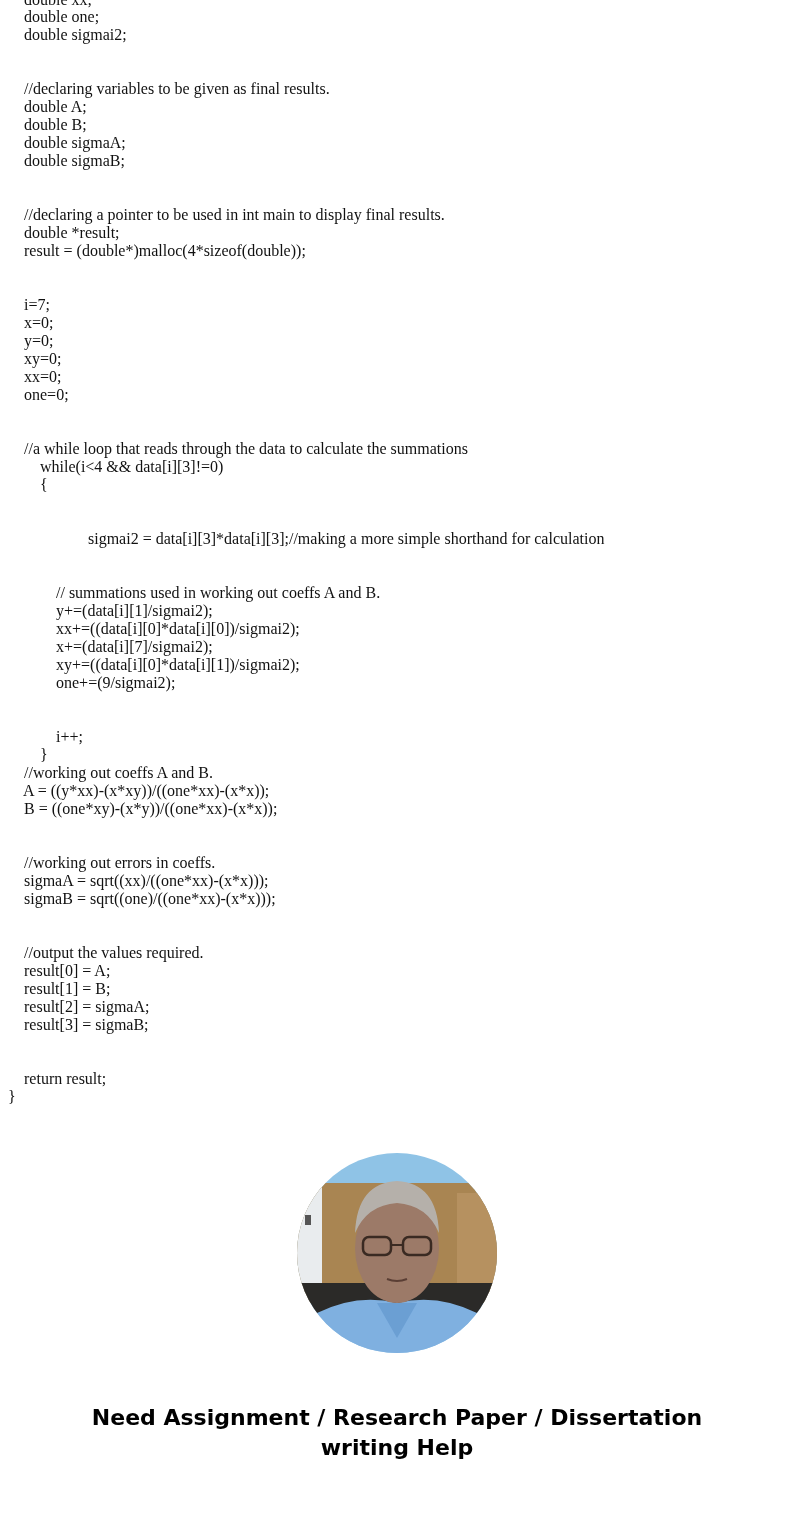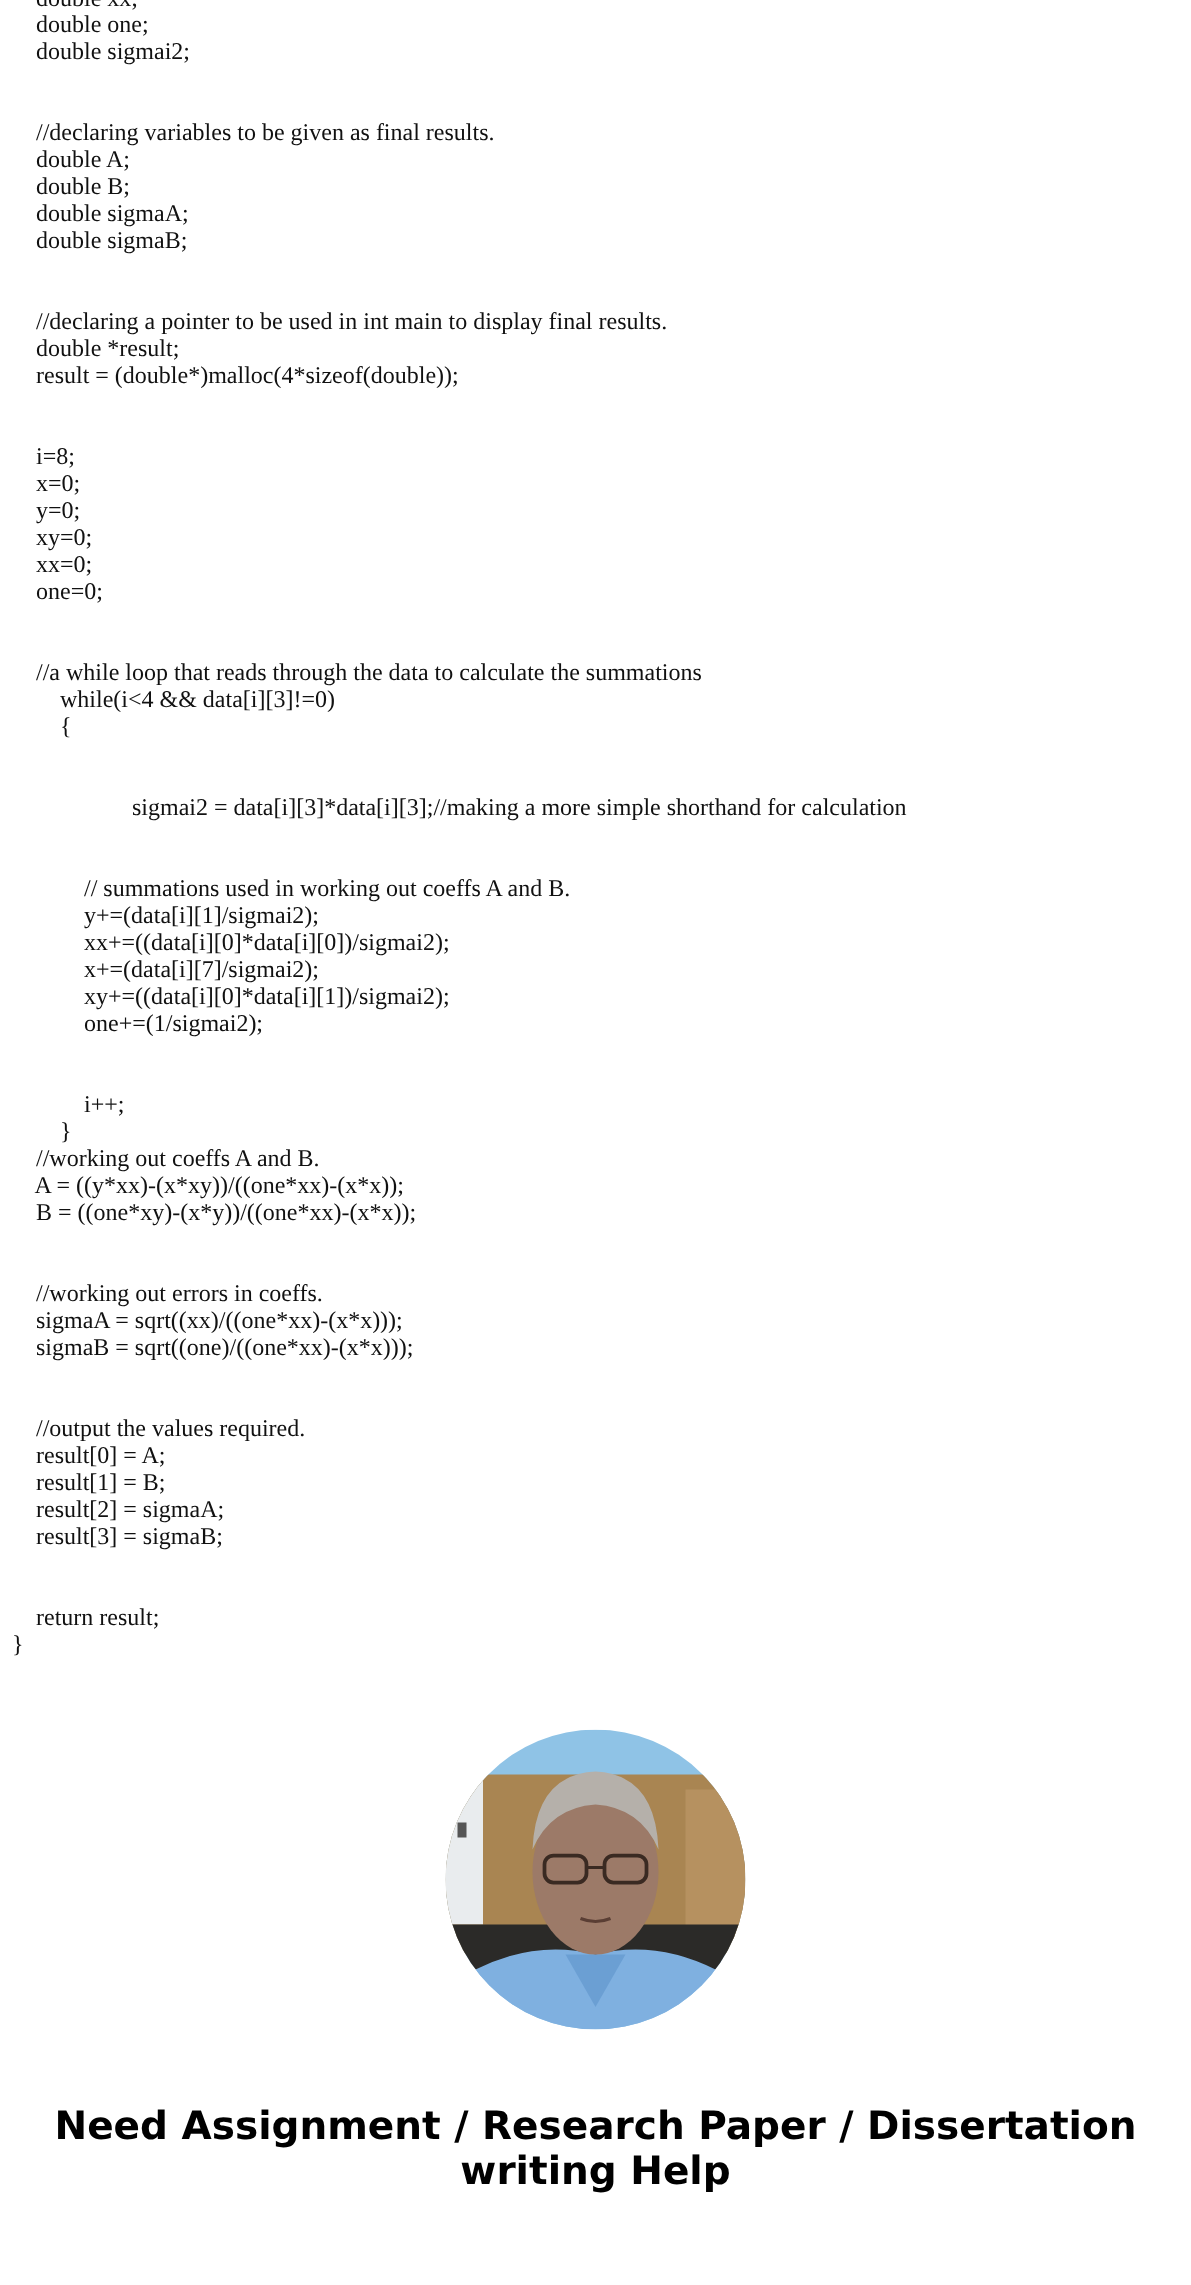--- a/index.html
+++ b/index.html
@@ -20,57 +20,57 @@
       overflow: hidden;
     }
     .avatar svg { display: block; }
     .footer {
       position: absolute;
       left: 0; top: 1403px;
       width: 794px;
       text-align: center;
       font-family: "DejaVu Sans", sans-serif;
       font-weight: bold;
-      font-size: 26px;
+      font-size: 22px;
       line-height: 30px;
       color: #000000;
     }
     .footer div { white-space: nowrap; }
   </style>
 </head>
 <body>
 
 <div id="code-block">
     <div class="code-line" style="left: 24px; top: -9px;">double xx;</div>
     <div class="code-line" style="left: 24px; top: 8px;">double one;</div>
     <div class="code-line" style="left: 24px; top: 26px;">double sigmai2;</div>
     <div class="code-line" style="left: 24px; top: 80px; font-family: Liberation Serif, serif;">//declaring variables to be given as final results.</div>
     <div class="code-line" style="left: 24px; top: 98px; text-align: right;">double A;</div>
     <div class="code-line" style="left: 24px; top: 116px;">double B;</div>
     <div class="code-line" style="left: 24px; top: 134px;">double sigmaA;</div>
     <div class="code-line" style="left: 24px; top: 152px;">double sigmaB;</div>
     <div class="code-line" style="left: 24px; top: 206px;">//declaring a pointer to be used in int main to display final results.</div>
     <div class="code-line" style="left: 24px; top: 224px;">double *result;</div>
     <div class="code-line" style="left: 24px; top: 242px;">result = (double*)malloc(4*sizeof(double));</div>
-    <div class="code-line" style="left: 24px; top: 296px;">i=8;</div>
+    <div class="code-line" style="left: 24px; top: 296px;">i=7;</div>
     <div class="code-line" style="left: 24px; top: 314px;">x=0;</div>
     <div class="code-line" style="left: 24px; top: 332px;">y=0;</div>
     <div class="code-line" style="left: 24px; top: 350px;">xy=0;</div>
     <div class="code-line" style="left: 24px; top: 368px;">xx=0;</div>
     <div class="code-line" style="left: 24px; top: 386px;">one=0;</div>
     <div class="code-line" style="left: 24px; top: 440px;">//a while loop that reads through the data to calculate the summations</div>
     <div class="code-line" style="left: 40px; top: 458px;">while(i&lt;4 &amp;&amp; data[i][3]!=0)</div>
     <div class="code-line" style="left: 40px; top: 476px;">{</div>
     <div class="code-line" style="left: 88px; top: 530px;">sigmai2 = data[i][3]*data[i][3];//making a more simple shorthand for calculation</div>
     <div class="code-line" style="left: 56px; top: 584px;">// summations used in working out coeffs A and B.</div>
     <div class="code-line" style="left: 56px; top: 602px;">y+=(data[i][1]/sigmai2);</div>
     <div class="code-line" style="left: 56px; top: 620px;">xx+=((data[i][0]*data[i][0])/sigmai2);</div>
     <div class="code-line" style="left: 56px; top: 638px;">x+=(data[i][7]/sigmai2);</div>
     <div class="code-line" style="left: 56px; top: 656px;">xy+=((data[i][0]*data[i][1])/sigmai2);</div>
-    <div class="code-line" style="left: 56px; top: 674px;">one+=(1/sigmai2);</div>
+    <div class="code-line" style="left: 56px; top: 674px;">one+=(9/sigmai2);</div>
     <div class="code-line" style="left: 56px; top: 728px;">i++;</div>
     <div class="code-line" style="left: 40px; top: 746px;">}</div>
     <div class="code-line" style="left: 24px; top: 764px;">//working out coeffs A and B.</div>
     <div class="code-line" style="left: 23px; top: 782px;">A = ((y*xx)-(x*xy))/((one*xx)-(x*x));</div>
     <div class="code-line" style="left: 24px; top: 800px;">B = ((one*xy)-(x*y))/((one*xx)-(x*x));</div>
     <div class="code-line" style="left: 24px; top: 854px;">//working out errors in coeffs.</div>
     <div class="code-line" style="left: 24px; top: 872px;">sigmaA = sqrt((xx)/((one*xx)-(x*x)));</div>
     <div class="code-line" style="left: 24px; top: 890px;">sigmaB = sqrt((one)/((one*xx)-(x*x)));</div>
     <div class="code-line" style="left: 24px; top: 944px;">//output the values required.</div>
     <div class="code-line" style="left: 24px; top: 962px; text-align: center;">result[0] = A;</div>

